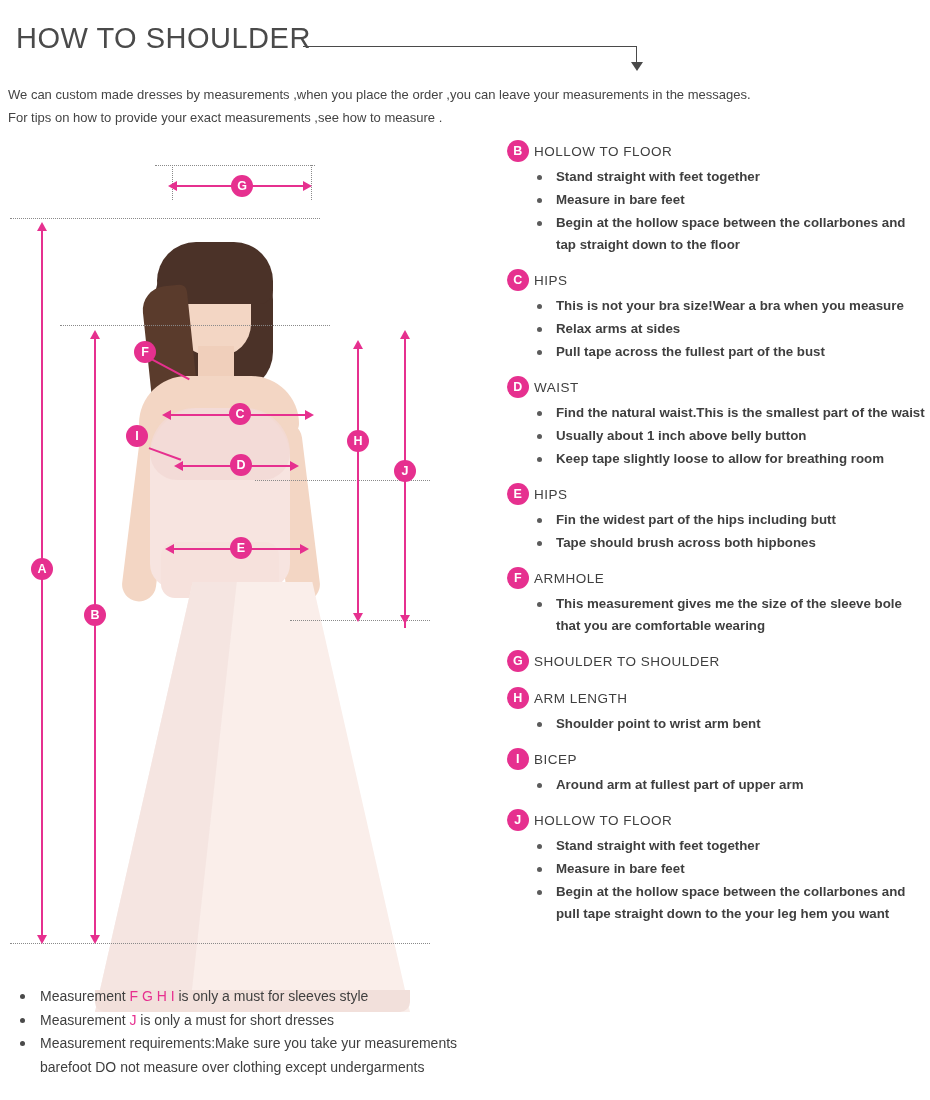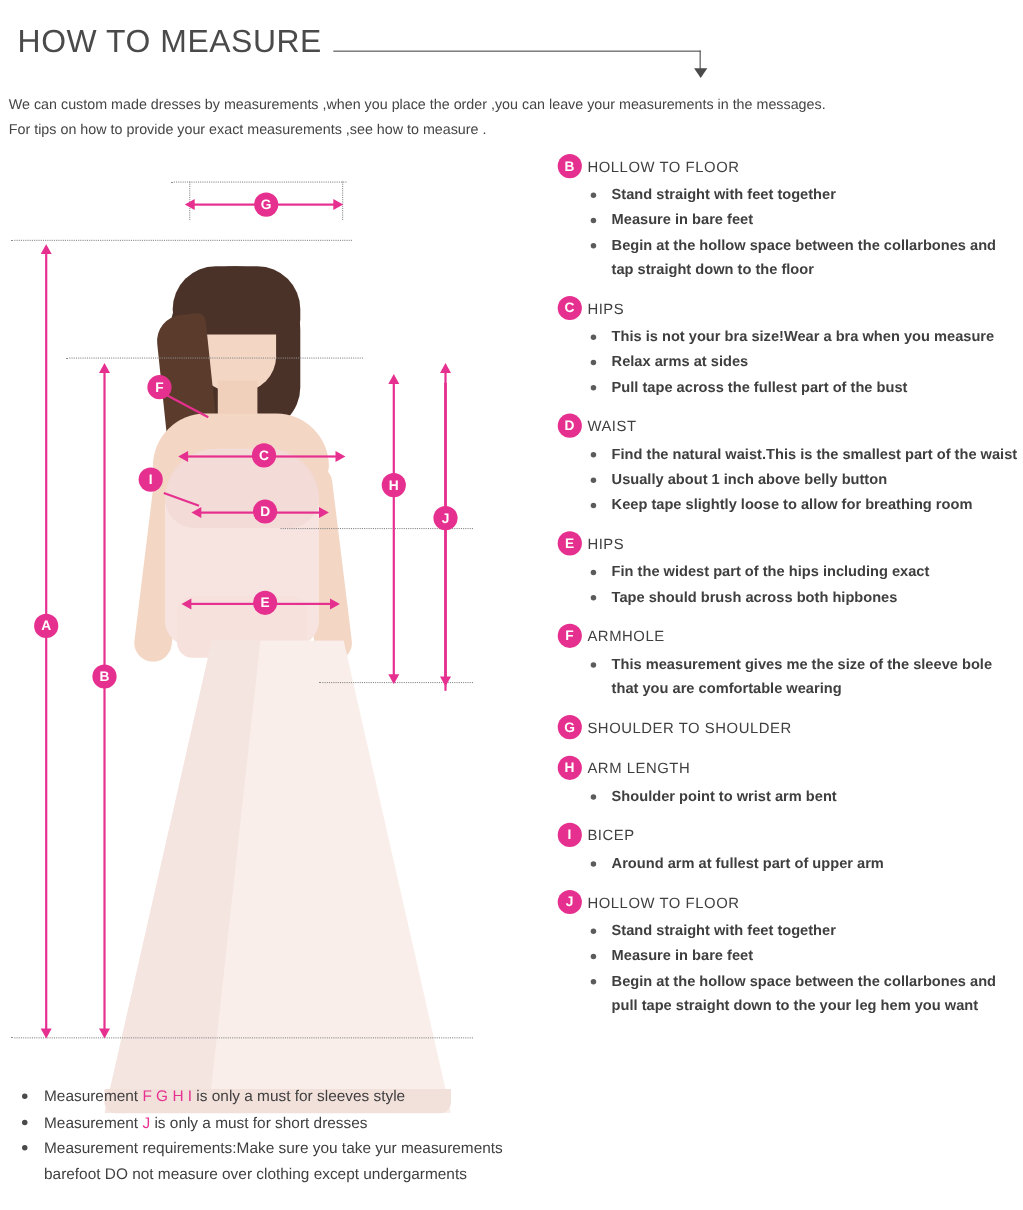--- a/index.html
+++ b/index.html
@@ -313,21 +313,21 @@
     top: 9px;
     width: 5px; height: 5px;
     border-radius: 50%;
     background: #4a4a4a;
   }
   .hl { color: #e6308f; }
 </style>
 </head>
 <body>
 
-<div id="header-title">HOW TO MEASURE</div>
+<div id="header-title">HOW TO SHOULDER</div>
 <div id="header-rule"></div>
 <div id="header-rule-down"></div>
 <div id="header-arrow"></div>
 
 <div class="intro-line" id="intro-1">We can custom made dresses by measurements ,when you place the order ,you can leave your measurements in the messages.</div>
 <div class="intro-line" id="intro-2">For tips on how to provide your exact measurements ,see how to measure .</div>
 
 <div id="illustration">
 
   <div id="dress-photo">
@@ -442,21 +442,21 @@
       <li>Keep tape slightly loose to allow for breathing room</li>
     </ul>
   </div>
 
   <div class="legend-group">
     <div class="legend-head">
       <span class="badge">E</span>
       <span>HIPS</span>
     </div>
     <ul class="legend-items">
-      <li>Fin the widest part of the hips including exact</li>
+      <li>Fin the widest part of the hips including butt</li>
       <li>Tape should brush across both hipbones</li>
     </ul>
   </div>
 
   <div class="legend-group">
     <div class="legend-head">
       <span class="badge">F</span>
       <span>ARMHOLE</span>
     </div>
     <ul class="legend-items">

